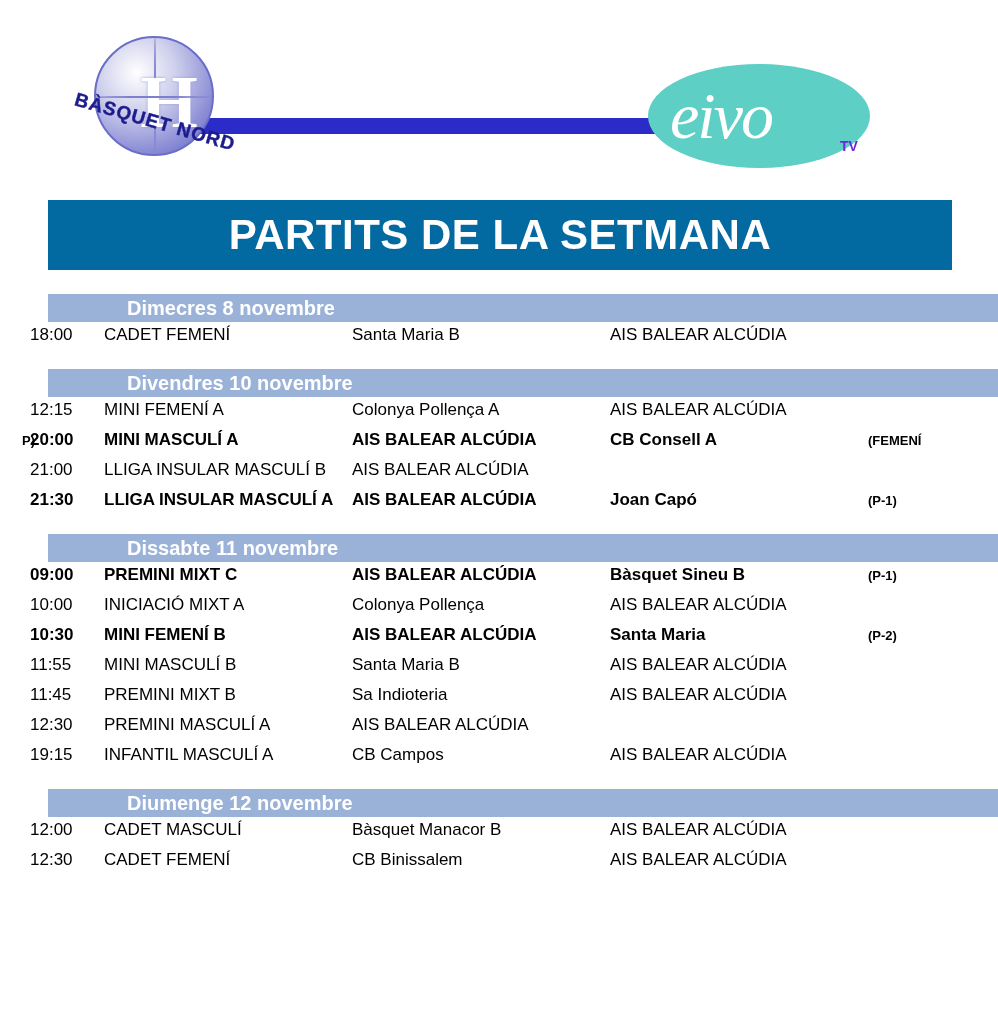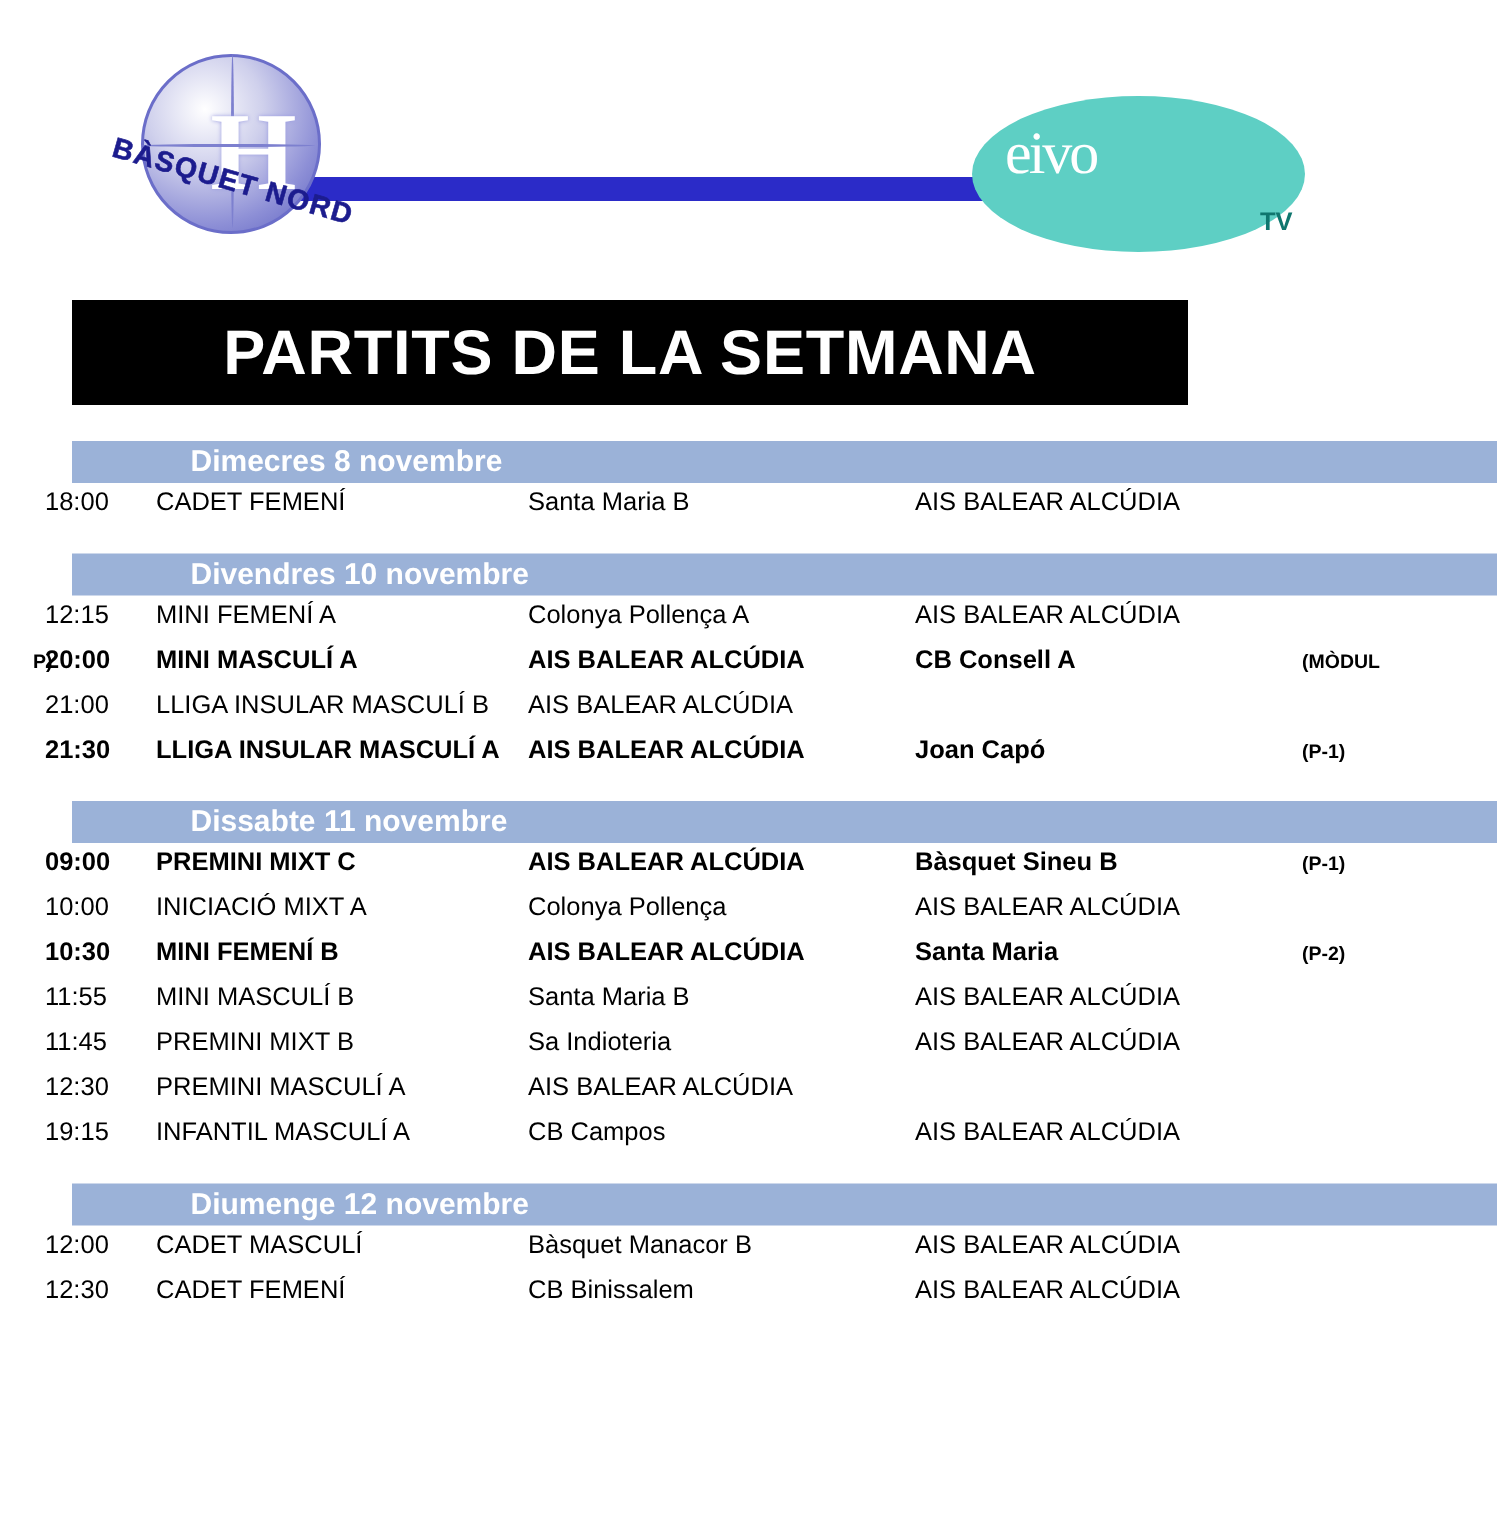--- a/index.html
+++ b/index.html
@@ -100,41 +100,42 @@
     width: 222px;
     height: 104px;
     border-radius: 50%;
     background: #5ecfc4;
   }
   .eivo-word {
     position: absolute;
     left: 22px;
     top: 14px;
     font-family: "Liberation Serif", serif;
-    font-size: 40px;
+    font-style: italic;
+    font-size: 66px;
     color: #ffffff;
     letter-spacing: -2px;
   }
   .eivo-tv {
     position: absolute;
     left: 192px;
     top: 74px;
-    font-size: 17px;
-    font-weight: bold;
-    color: #0f766e;
+    font-size: 14px;
+    font-weight: bold;
+    color: #6d28d9;
   }
 
   
   .title-banner {
     position: absolute;
     left: 48px;
     top: 200px;
-    width: 744px;
+    width: 904px;
     height: 70px;
-    background: #000000;
+    background: #0369a1;
     display: flex;
     align-items: center;
     justify-content: center;
   }
   .title-banner .title-text {
     color: #ffffff;
     font-size: 42px;
     font-weight: bold;
     letter-spacing: 0.5px;
   }
@@ -257,21 +258,21 @@
           <span class="c-home">Colonya Pollença A</span>
           <span class="c-away">AIS BALEAR ALCÚDIA</span>
           <span class="c-note"></span>
         </div>
         <div class="match-row bold">
           <span class="c-prefix">P)</span>
           <span class="c-time">20:00</span>
           <span class="c-cat">MINI MASCULÍ A</span>
           <span class="c-home">AIS BALEAR ALCÚDIA</span>
           <span class="c-away">CB Consell A</span>
-          <span class="c-note">(MÒDUL</span>
+          <span class="c-note">(FEMENÍ</span>
         </div>
         <div class="match-row">
           <span class="c-prefix"></span>
           <span class="c-time">21:00</span>
           <span class="c-cat">LLIGA INSULAR MASCULÍ B</span>
           <span class="c-away">AIS BALEAR ALCÚDIA</span>
           <span class="c-note"></span>
         </div>
         <div class="match-row bold">
           <span class="c-prefix"></span>

